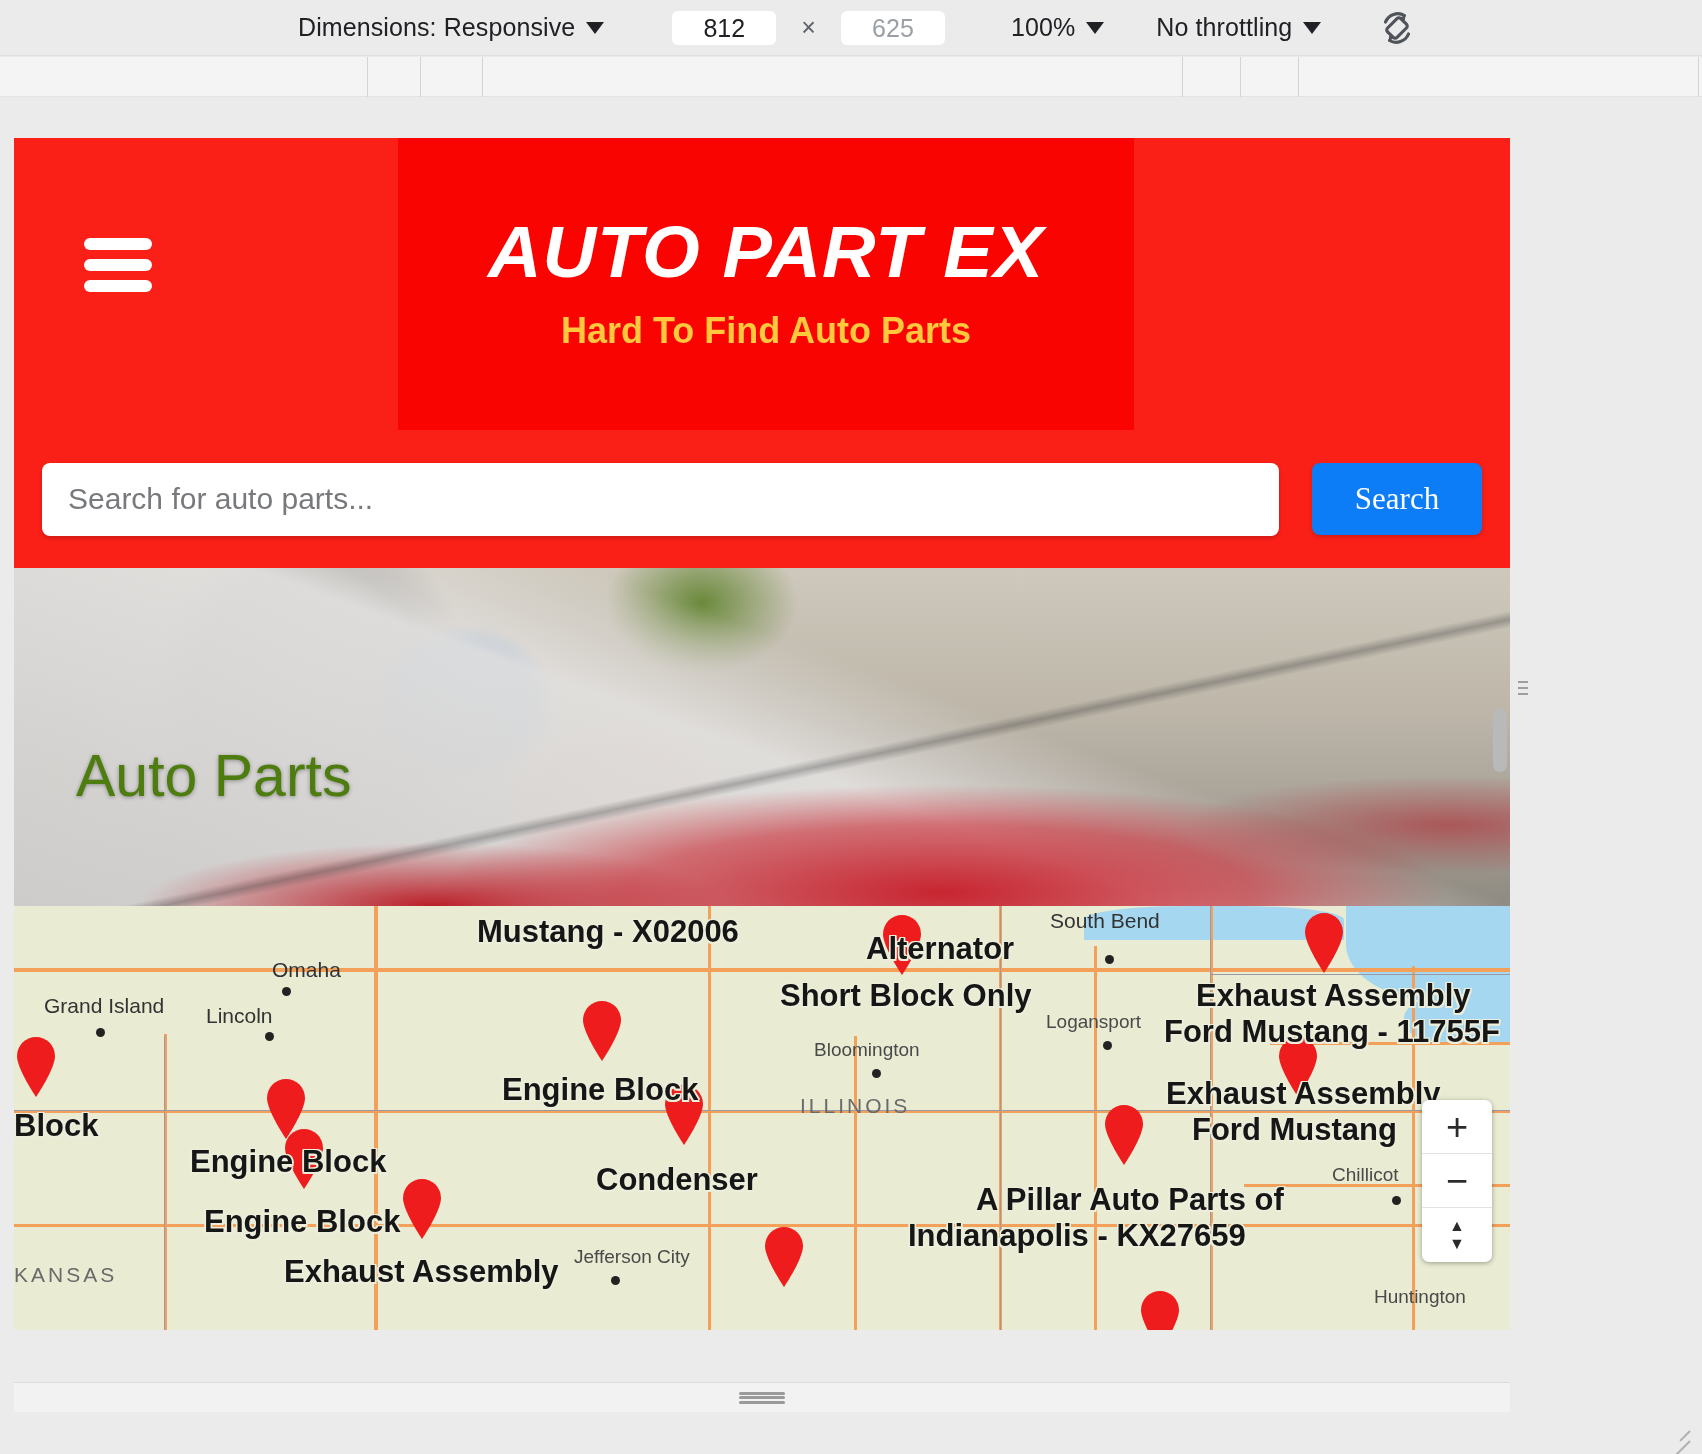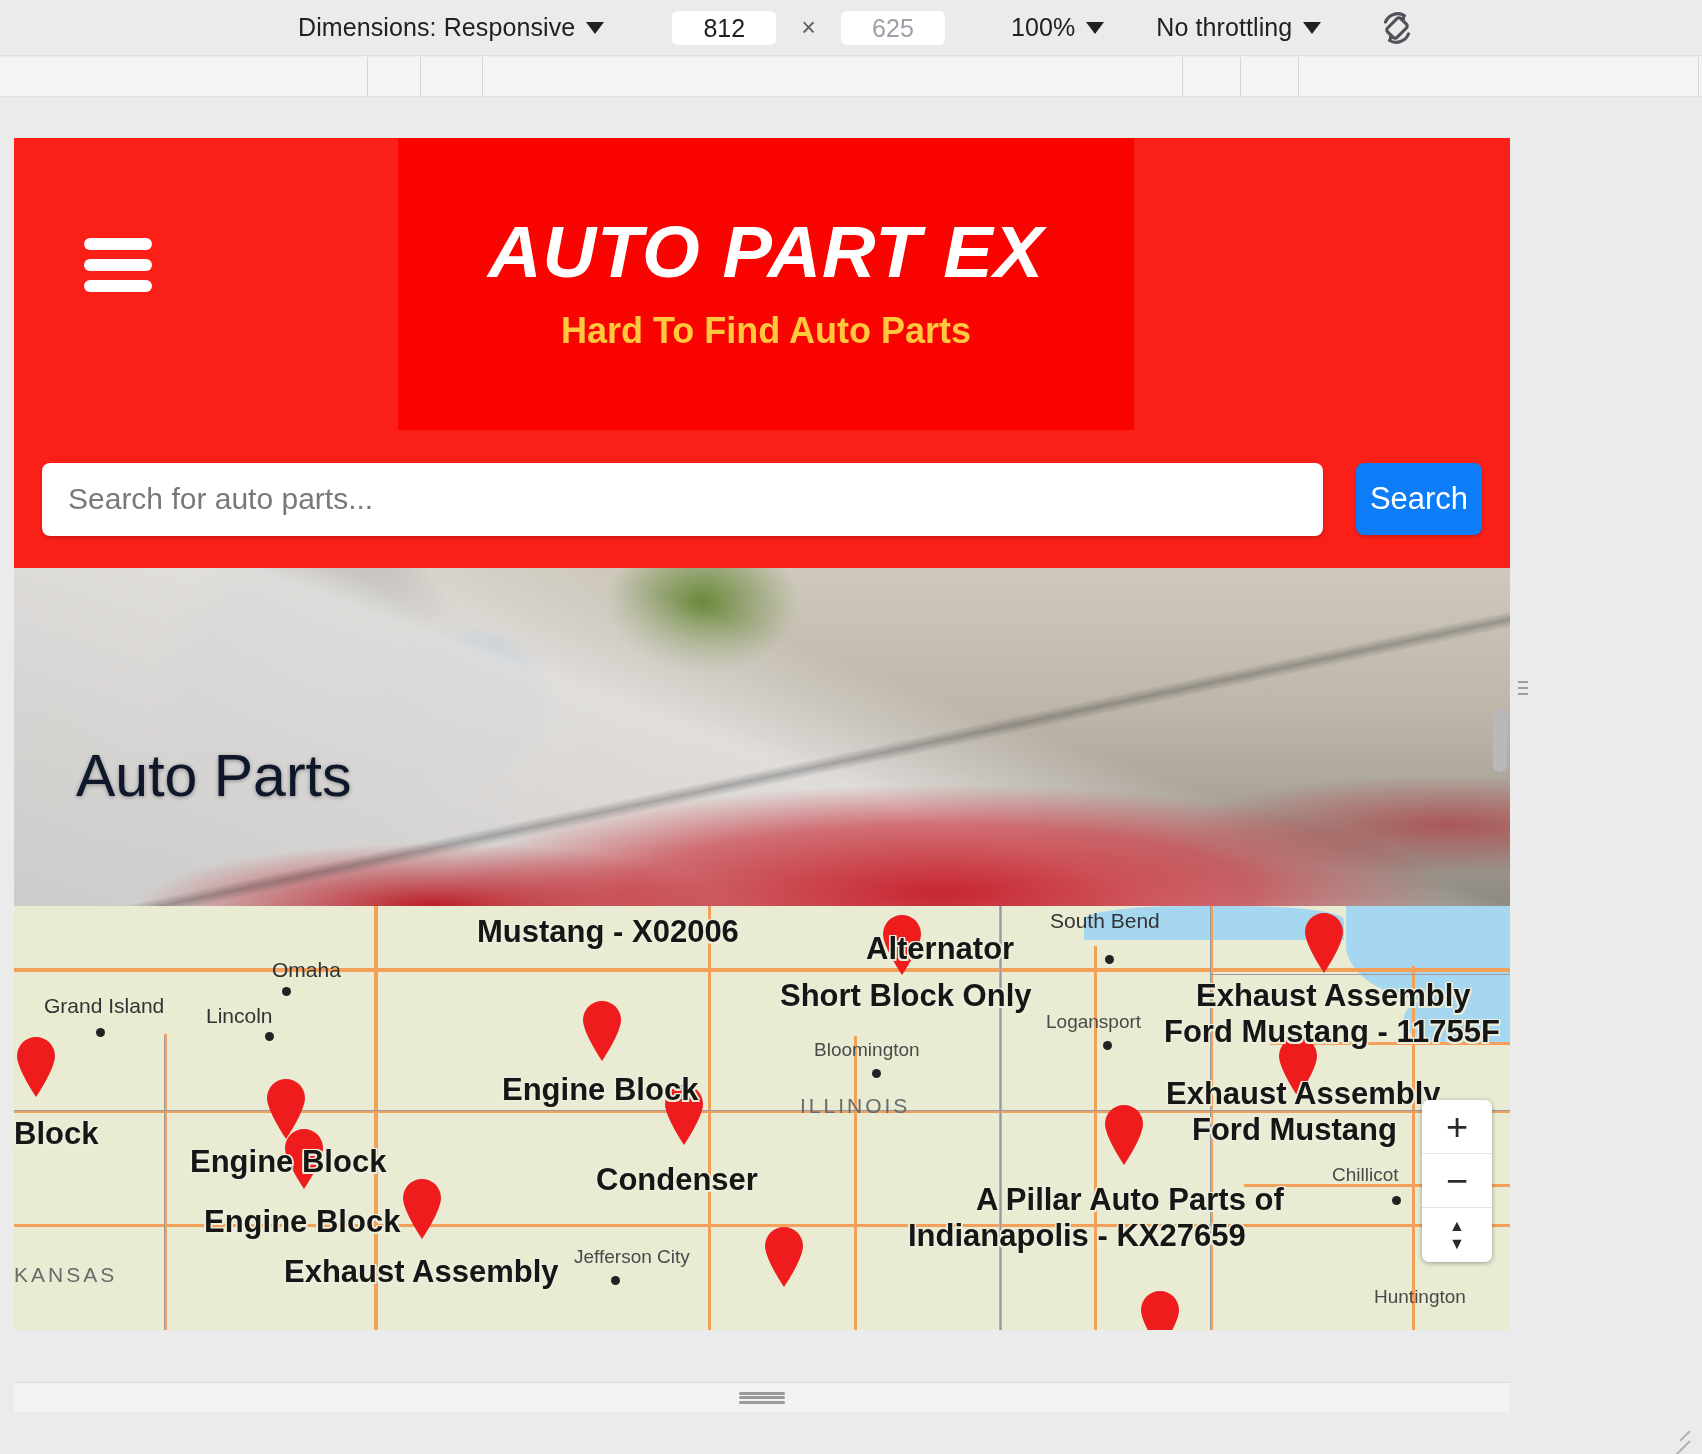--- a/index.html
+++ b/index.html
@@ -130,25 +130,25 @@
     background: #ffffff;
     border: none; border-radius: 8px;
     padding: 0 26px;
     font-size: 30px;
     color: #2b2b2b;
     font-family: "Liberation Sans", sans-serif;
     box-shadow: 0 2px 4px rgba(0,0,0,0.20);
   }
   .search-input::placeholder { color: #77797d; }
   .search-button {
-    width: 126px; height: 72px;
+    width: 170px; height: 72px;
     background: #0d7cf7; color: #ffffff;
     border: none; border-radius: 8px;
     font-size: 31px;
-    font-family: Liberation Sans, sans-serif;
+    font-family: Liberation Serif, serif;
     cursor: pointer;
     box-shadow: 0 2px 4px rgba(0,0,0,0.18);
   }
 
   
   .hero {
     position: relative;
     width: 1496px; height: 338px;
     overflow: hidden;
   }
@@ -171,21 +171,21 @@
       
       radial-gradient(ellipse 130px 120px at 11% 92%, #4d5f7d 0%, rgba(77,95,125,0) 80%),
       
       radial-gradient(ellipse 90px 130px at 2.5% 66%, #6f8e3e 0%, rgba(111,142,62,0) 85%),
       radial-gradient(ellipse 120px 90px at 46% 10%, #6b8a3c 0%, rgba(107,138,60,0) 80%),
       
       linear-gradient(180deg, #cfc9bd 0%, #bdb6a9 42%, #a9a298 70%, #8f8a81 100%);
   }
   .hero-title {
     position: absolute; left: 62px; top: 174px;
-    font-size: 59px; color: #0f172a;
+    font-size: 59px; color: #4d7c0f;
     text-shadow: 0 1px 4px rgba(0,0,0,0.35);
     font-family: "Liberation Sans", sans-serif;
   }
 
   
   .map {
     position: relative;
     width: 1496px; height: 424px;
     background: #e9ecd3;
     overflow: hidden;
@@ -432,21 +432,21 @@
               <path d="M22 61 C22 61 3 33 3 20 A19 19 0 0 1 41 20 C41 33 22 61 22 61 Z" fill="#ee1c1c"></path>
             </svg></div>
           <div class="poi-label" style="left: 463px; top: 8px;">Mustang - X02006</div>
           <div class="poi-label" style="left: 852px; top: 25px;">Alternator</div>
           <div class="poi-label" style="left: 766px; top: 72px;">Short Block Only</div>
           <div class="poi-label" style="left: 1182px; top: 72px;">Exhaust Assembly</div>
           <div class="poi-label" style="left: 1150px; top: 108px;">Ford Mustang - 11755F</div>
           <div class="poi-label" style="left: 1152px; top: 170px;">Exhaust Assembly</div>
           <div class="poi-label" style="left: 1178px; top: 206px;">Ford Mustang</div>
           <div class="poi-label" style="left: 488px; top: 166px;">Engine Block</div>
-          <div class="poi-label" style="left: 0px; top: 210px;">Block</div>
+          <div class="poi-label" style="left: 0px; top: 202px;">Block</div>
           <div class="poi-label" style="left: 176px; top: 238px;">Engine Block</div>
           <div class="poi-label" style="left: 582px; top: 256px;">Condenser</div>
           <div class="poi-label" style="left: 190px; top: 298px;">Engine Block</div>
           <div class="poi-label" style="left: 962px; top: 276px;">A Pillar Auto Parts of</div>
           <div class="poi-label" style="left: 894px; top: 312px;">Indianapolis - KX27659</div>
           <div class="poi-label" style="left: 270px; top: 348px;">Exhaust Assembly</div>
         </div>
 
       <div class="map-controls">
         <div class="map-ctrl-btn">

